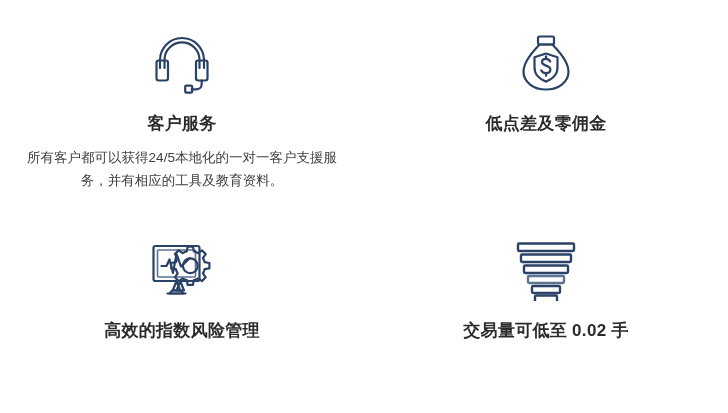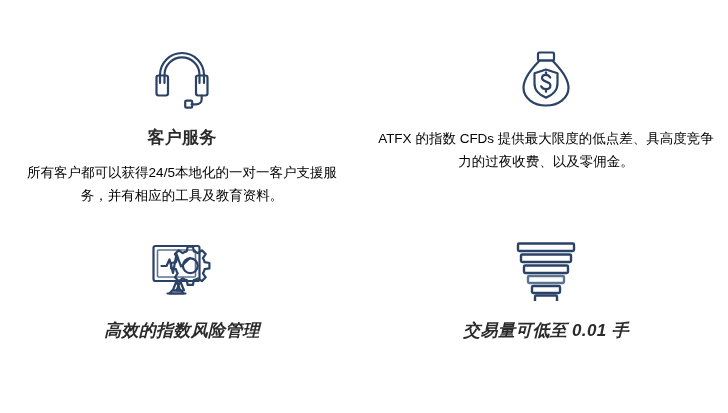--- a/index.html
+++ b/index.html
@@ -21,22 +21,22 @@
     width: 728px;
     height: 413px;
   }
   .feature-card {
     display: flex;
     flex-direction: column;
     align-items: center;
     box-sizing: border-box;
     padding: 0 14px;
   }
-  .card-top { padding-top: 26px; margin-top: 16px; }
-  .card-bottom { padding-top: 26px; font-style: italic; }
+  .card-top { padding-top: 26px; }
+  .card-bottom { padding-top: 26px; }
 
   .feature-icon {
     display: flex;
     align-items: center;
     justify-content: center;
     height: 74px;
     width: 100%;
   }
   .feature-icon svg { display: block; }
 
@@ -46,21 +46,21 @@
     font-weight: bold;
     color: #2b2b2b;
     letter-spacing: 0.3px;
     text-align: center;
     line-height: 1.3;
   }
   .feature-desc {
     margin-top: 11px;
     font-size: 13.5px;
     line-height: 1.72;
-    color: #000000;
+    color: #404040;
     text-align: center;
     max-width: 336px;
   }
 </style>
 </head>
 <body>
 
 <div class="features-grid">
 
   <div class="feature-card card-top">
@@ -82,21 +82,21 @@
     <div class="feature-icon">
       <svg width="62" height="62" viewBox="0 0 62 62" fill="none" stroke="#2a4266" stroke-width="2.2" stroke-linecap="round" stroke-linejoin="round">
         <rect x="23" y="4.5" width="16" height="8" rx="1.4"></rect>
         <path d="M24.6 12.5 C20.5 17 8.5 27.8 8.5 39.8 C8.5 50.2 18.7 57.5 31 57.5 C43.3 57.5 53.5 50.2 53.5 39.8 C53.5 27.8 41.5 17 37.4 12.5 Z"></path>
         <path d="M31 21.5 L42.5 25.3 V35.5 C42.5 42.4 37.3 47.4 31 49.6 C24.7 47.4 19.5 42.4 19.5 35.5 V25.3 Z"></path>
         <path d="M35.2 29.6 C34.2 27.7 32.7 26.9 30.9 26.9 C28.6 26.9 27 28.2 27 30.1 C27 34.6 35.4 32.6 35.4 37.6 C35.4 39.8 33.6 41.2 31 41.2 C28.8 41.2 27.1 40.2 26.2 38.3"></path>
         <path d="M31 24.3 V27.1"></path>
         <path d="M31 41 V43.8"></path>
       </svg>
     </div>
-    <div class="feature-desc">ATFX 的指数 CFDs 提供最大限度的低点差、具高度竞争力的过夜收费、以及零佣金。</div>
+    <div class="feature-title">低点差及零佣金</div>
   </div>
 
   <div class="feature-card card-bottom">
     <div class="feature-icon">
       <svg width="64" height="60" viewBox="0 0 64 60" fill="none" stroke="#2a4266" stroke-width="2.2" stroke-linecap="round" stroke-linejoin="round">
         <rect x="3.5" y="6" width="46" height="35" rx="2"></rect>
         <rect x="7.5" y="10" width="38" height="27" rx="1" stroke="#5d7392" stroke-width="1.6"></rect>
         <path d="M11.5 26 L16.5 26 L19.5 19.5 L23 33 L26.5 14 L31 26.5 L40 18"></path>
         <path d="M26.5 41 L22.8 50.5 H30.2 Z" stroke="#2a4266"></path>
         <path d="M30.2 41 L34 50.5 H26.6 Z" stroke="#2a4266"></path>
@@ -113,16 +113,16 @@
     <div class="feature-icon">
       <svg width="72" height="62" viewBox="0 0 72 62" fill="none" stroke-linejoin="round">
         <rect x="8" y="4.5" width="56" height="7.5" rx="1.2" fill="#ffffff" stroke="#2a4266" stroke-width="2.4"></rect>
         <rect x="11" y="15.5" width="50" height="7.5" rx="1.2" fill="#ffffff" stroke="#2a4266" stroke-width="2.4"></rect>
         <rect x="14" y="26.5" width="44" height="7.5" rx="1.2" fill="#ffffff" stroke="#2a4266" stroke-width="2.4"></rect>
         <rect x="18" y="37" width="36" height="7" rx="1.2" fill="#ffffff" stroke="#5d7392" stroke-width="2.4"></rect>
         <rect x="22" y="47" width="28" height="7" rx="1.2" fill="#ffffff" stroke="#2a4266" stroke-width="2.4"></rect>
         <rect x="25" y="56.5" width="22" height="7" rx="1.2" fill="#ffffff" stroke="#2a4266" stroke-width="2.4"></rect>
       </svg>
     </div>
-    <div class="feature-title">交易量可低至 0.01 手</div>
+    <div class="feature-title">交易量可低至 0.02 手</div>
   </div>
 
 </div>
 
 </body></html>

